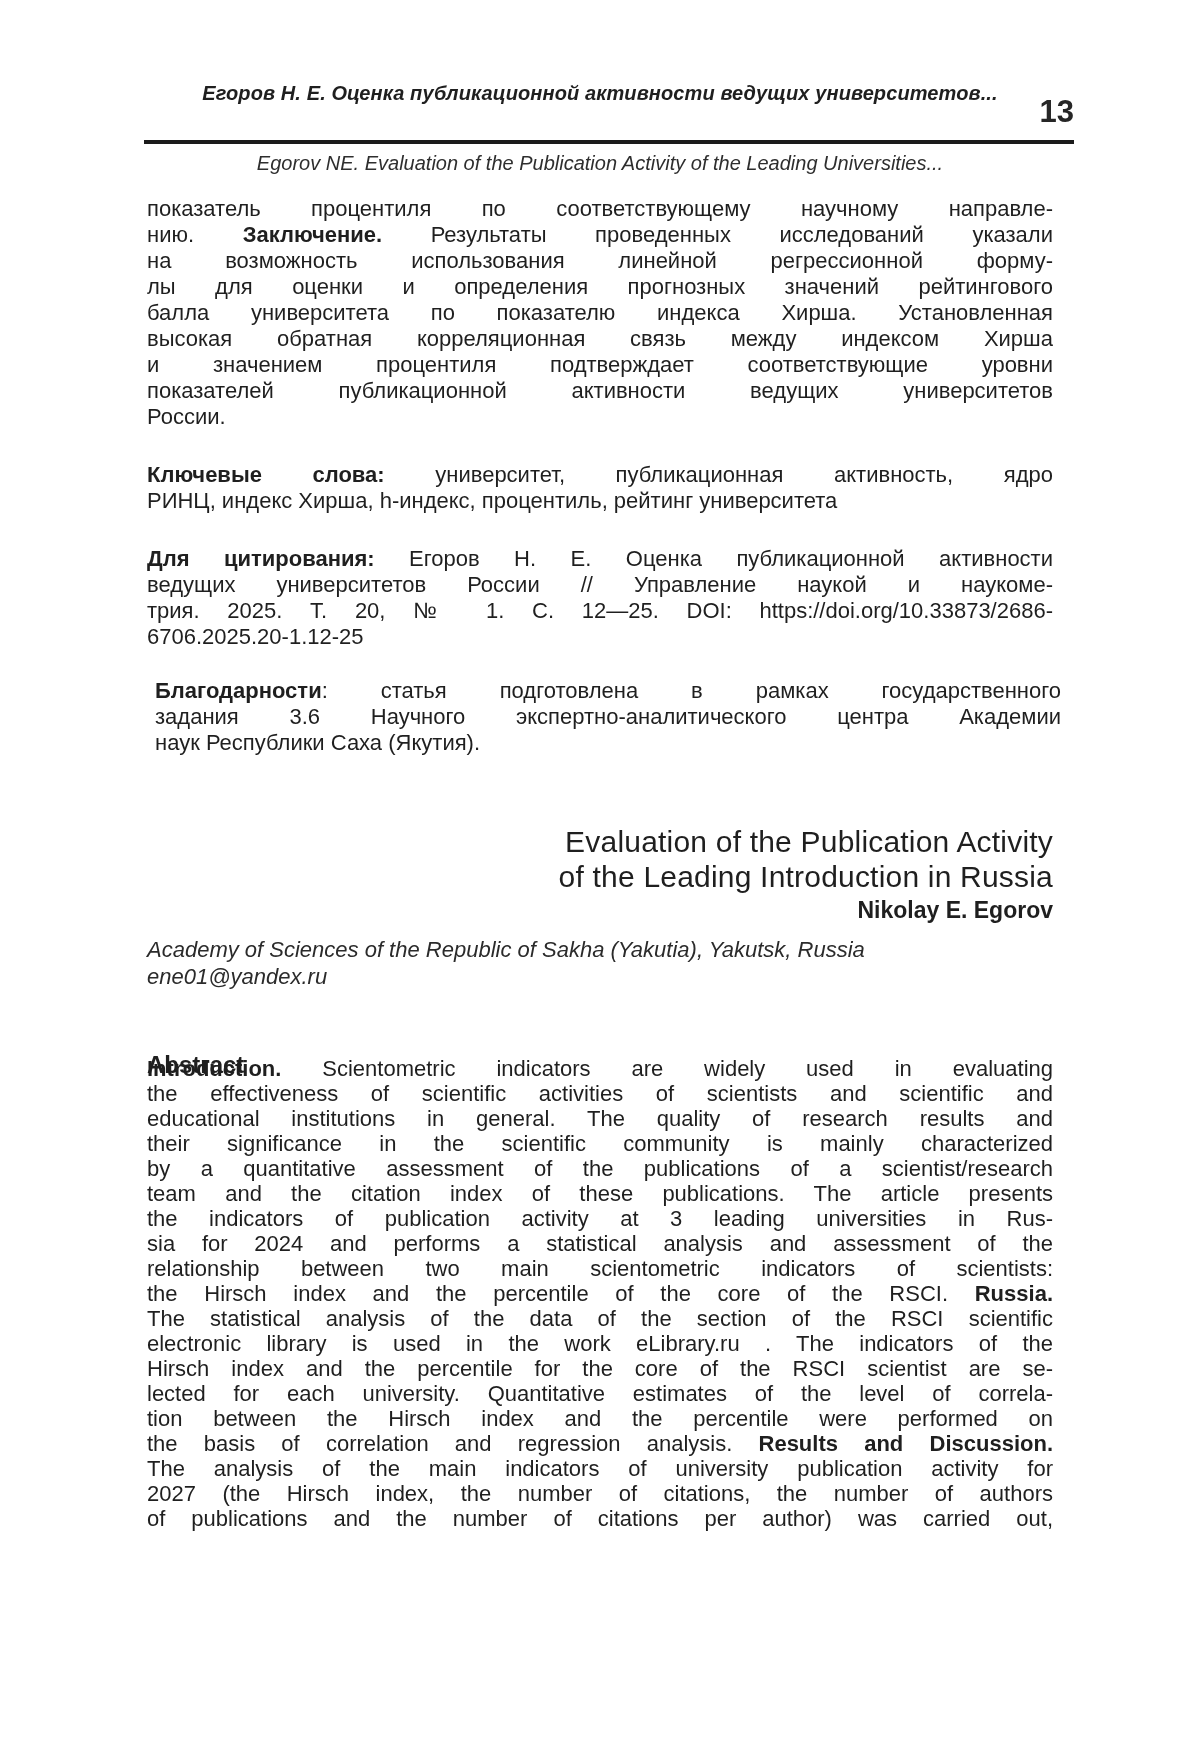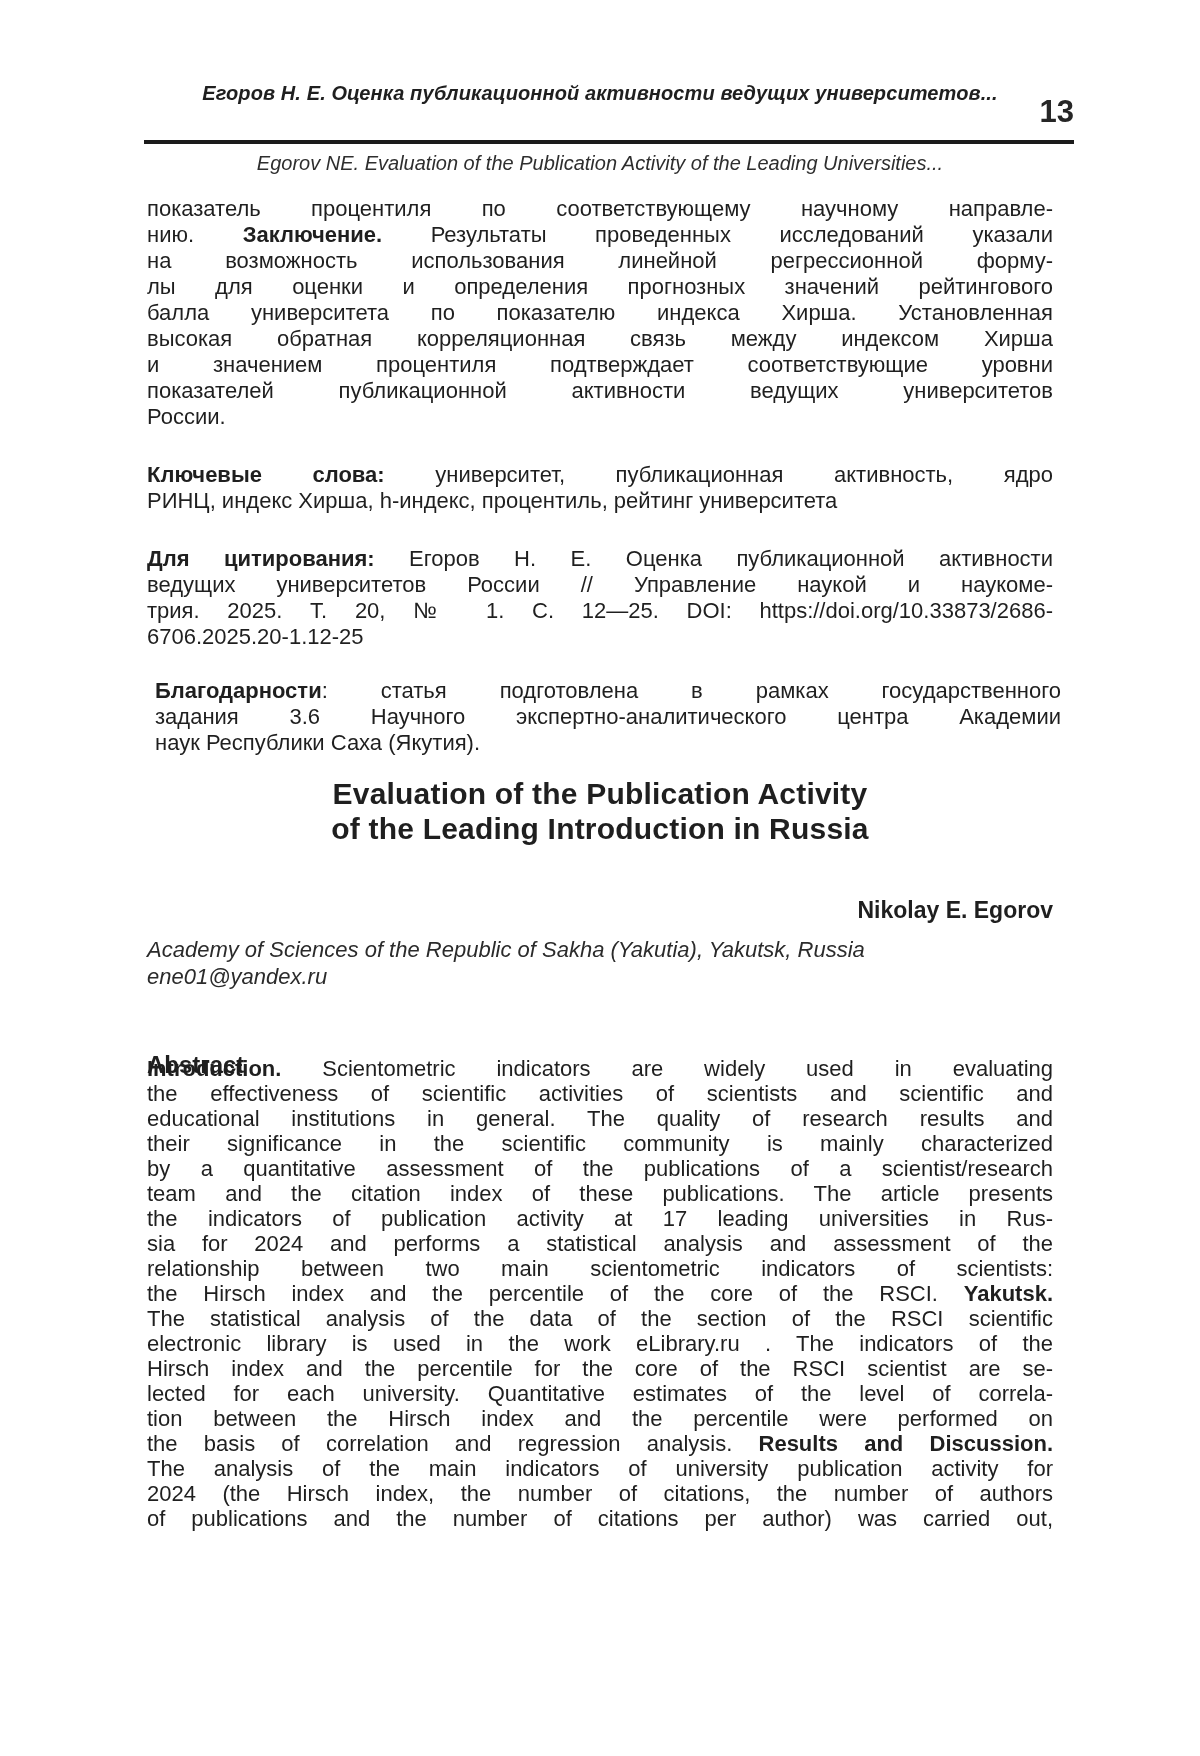--- a/index.html
+++ b/index.html
@@ -60,23 +60,23 @@
   .abs-txt { font-size: 22px; line-height: 25px; }
   .jline { text-align: justify; text-align-last: justify; }
   .jline.jlast { text-align-last: left; }
   .b { font-weight: 700; }
   .p1   { top: 196px; }
   .kw   { top: 462px; }
   .cit  { top: 546px; }
   .ack  { top: 678px; margin-left: 8px; }
   
   .title-en {
-    top: 776px;
-    text-align: center;
-    font-weight: 700;
+    top: 824px;
+    text-align: right;
+    font-weight: 400;
     font-size: 30px;
     line-height: 35px;
     letter-spacing: 0.2px;
   }
   .author {
     top: 897px;
     text-align: right;
     font-weight: 700;
     font-size: 23px;
     line-height: 26px;
@@ -159,32 +159,32 @@
 
   <div class="col abslabel">Abstract</div>
 
   <section class="col abs-txt abstract">
       <div class="jline"><span class="b">Introduction.</span><span> Scientometric indicators are widely used in evaluating</span></div>
       <div class="jline"><span>the effectiveness of scientific activities of scientists and scientific and</span></div>
       <div class="jline"><span>educational institutions in general. The quality of research results and</span></div>
       <div class="jline"><span>their significance in the scientific community is mainly characterized</span></div>
       <div class="jline"><span>by a quantitative assessment of the publications of a scientist/research</span></div>
       <div class="jline"><span>team and the citation index of these publications. The article presents</span></div>
-      <div class="jline"><span>the indicators of publication activity at 17 leading universities in Rus-</span></div>
+      <div class="jline"><span>the indicators of publication activity at 3 leading universities in Rus-</span></div>
       <div class="jline"><span>sia for 2024 and performs a statistical analysis and assessment of the</span></div>
       <div class="jline"><span>relationship between two main scientometric indicators of scientists:</span></div>
-      <div class="jline"><span>the Hirsch index and the percentile of the core of the RSCI. </span><span class="b">Yakutsk.</span></div>
+      <div class="jline"><span>the Hirsch index and the percentile of the core of the RSCI. </span><span class="b">Russia.</span></div>
       <div class="jline"><span>The statistical analysis of the data of the section of the RSCI scientific</span></div>
       <div class="jline"><span>electronic library is used in the work eLibrary.ru . The indicators of the</span></div>
       <div class="jline"><span>Hirsch index and the percentile for the core of the RSCI scientist are se-</span></div>
       <div class="jline"><span>lected for each university. Quantitative estimates of the level of correla-</span></div>
       <div class="jline"><span>tion between the Hirsch index and the percentile were performed on</span></div>
       <div class="jline"><span>the basis of correlation and regression analysis. </span><span class="b">Results and Discussion.</span></div>
       <div class="jline"><span>The analysis of the main indicators of university publication activity for</span></div>
-      <div class="jline"><span>2024 (the Hirsch index, the number of citations, the number of authors</span></div>
+      <div class="jline"><span>2027 (the Hirsch index, the number of citations, the number of authors</span></div>
       <div class="jline"><span>of publications and the number of citations per author) was carried out,</span></div>
     </section>
 
   <div class="col foot">
     <div class="foot-ru">Управление наукой и наукометрия. 2025. Т. 20, № 1</div>
   </div>
 
 </div>
 
 </body></html>

